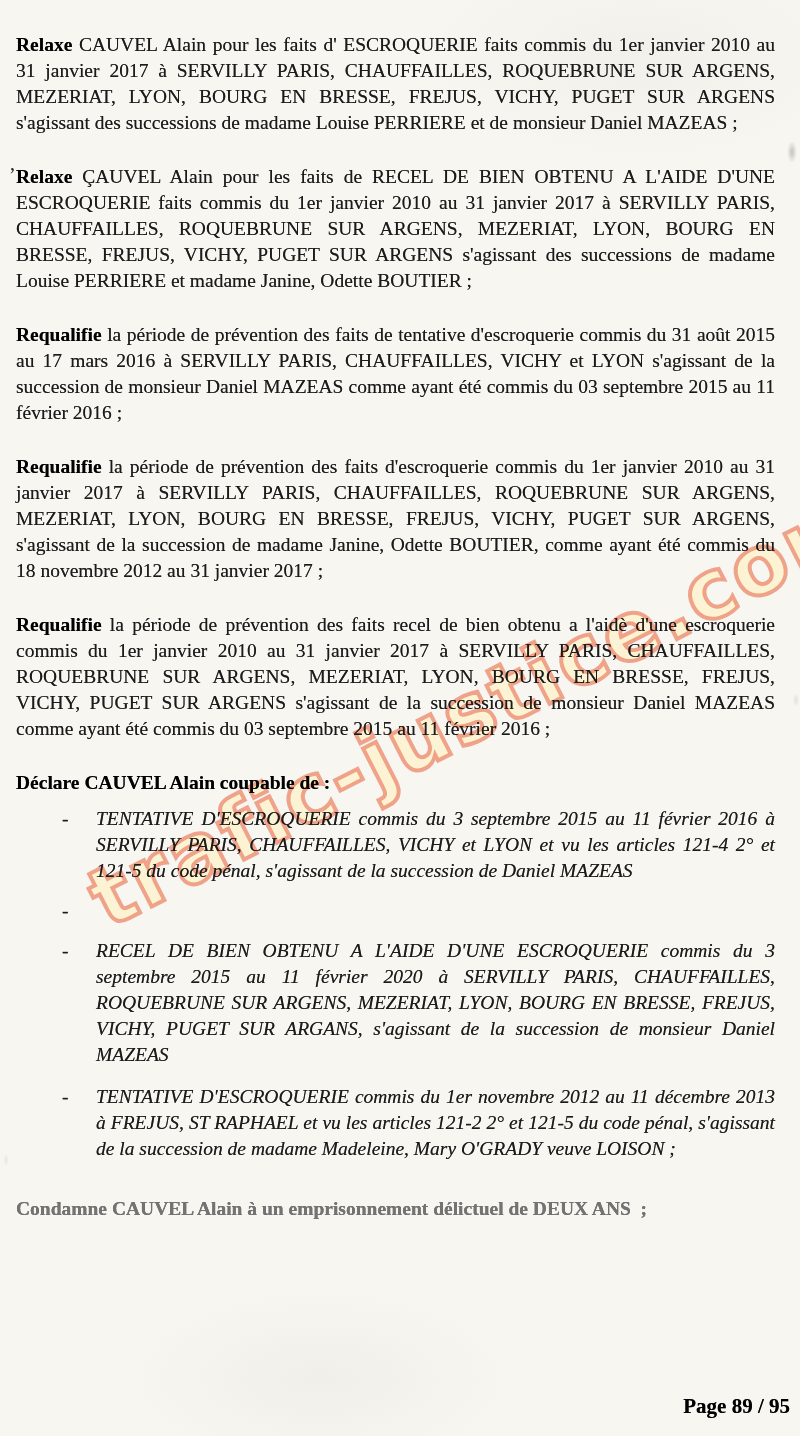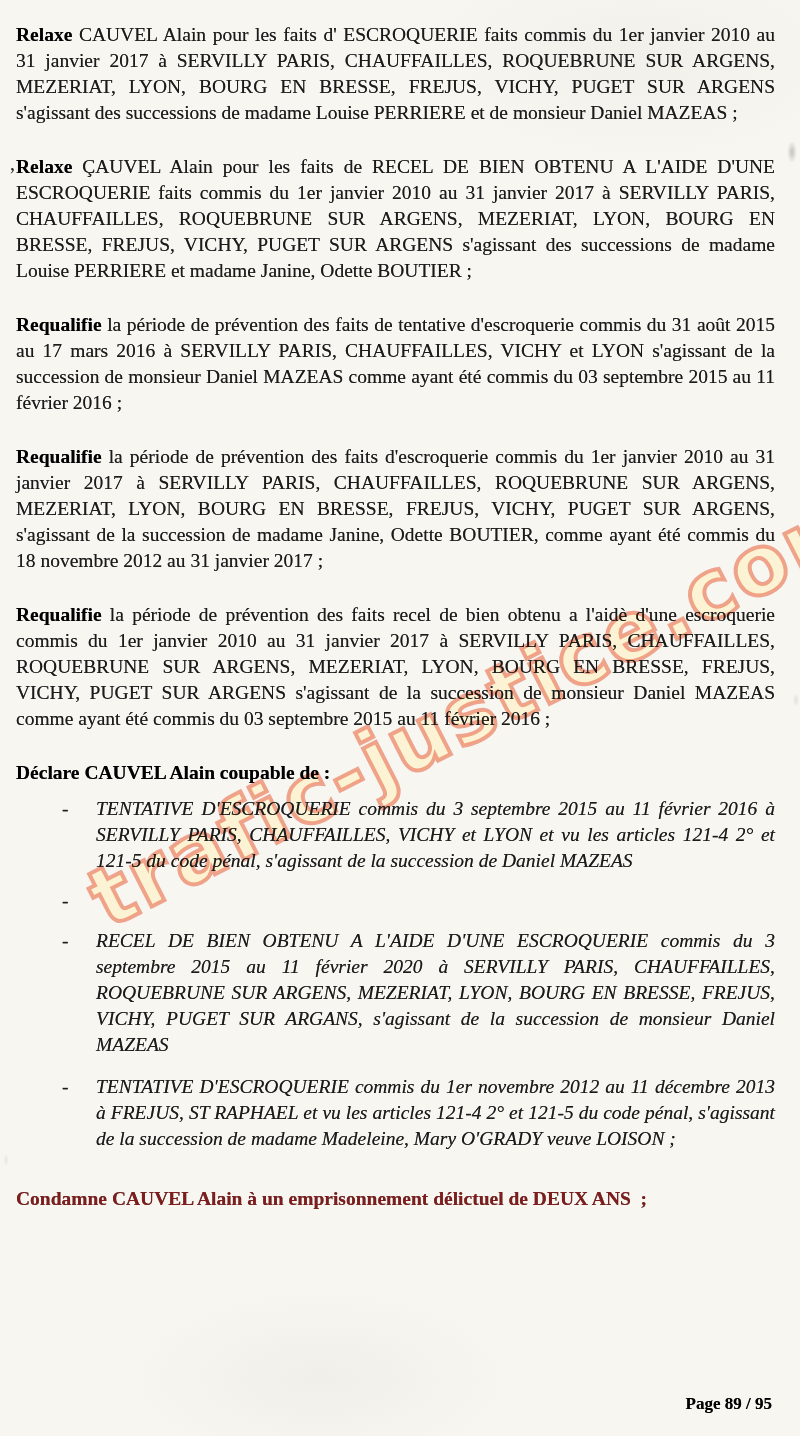--- a/index.html
+++ b/index.html
@@ -25,48 +25,48 @@
     font-family:"DejaVu Sans", sans-serif; font-weight:bold;
     font-size:82px; letter-spacing:3px; white-space:nowrap;
     color:rgba(253,242,208,0.85);
     -webkit-text-stroke:4px rgba(231,94,62,0.55);
     text-stroke:4px rgba(231,94,62,0.55);
   }
 
   
   .content {
     position:relative; z-index:2;
-    padding:22px 25px 0 16px;
+    padding:32px 25px 0 16px;
     font-size:19.5px; line-height:26px;
     text-shadow:0 0 0.5px rgba(0,0,0,0.6);
   }
   p.para {
     margin:0 0 28px 0;
     text-align:justify;
   }
   p.para b, .lead { font-weight:700; color:#000; }
   .declare-heading {
     font-weight:700; color:#000;
     margin:0 0 10px 0;
   }
   .bullet {
     display:flex; margin:0 0 14px 0; padding-left:46px;
   }
   .bullet .dash { flex:none; width:34px; }
   .bullet .btext { flex:1; text-align:justify;font-style:italic; }
   .bullet-gap-lg { margin-bottom:16px; }
   .condamne {
-    font-weight:700; color:#7f1d1d;
+    font-weight:700; color:#737373;
     margin:34px 0 0 0;
   }
   .footer-page {
     position:absolute; z-index:2;
-    right:28px; top:1394px;
+    right:10px; top:1394px;
     font-family:"Liberation Serif", serif;
-    font-weight:700; font-size:17px; color:#000;
+    font-weight:700; font-size:21px; color:#000;
     text-shadow:0 0 0.5px rgba(0,0,0,0.6);
   }
   .stray-comma {
     position:absolute; z-index:2;
     left:10px; top:152px;
     font-size:20px; color:#222;
   }
 </style>
 </head>
 <body>
@@ -100,21 +100,21 @@
       <span class="dash">-</span>
     </div>
 
     <div class="bullet bullet-gap-lg">
       <span class="dash">-</span>
       <span class="btext">RECEL DE BIEN OBTENU A L'AIDE D'UNE ESCROQUERIE commis du 3 septembre 2015 au 11 février 2020 à SERVILLY PARIS, CHAUFFAILLES, ROQUEBRUNE SUR ARGENS, MEZERIAT, LYON, BOURG EN BRESSE, FREJUS, VICHY, PUGET SUR ARGANS, s'agissant de la succession de monsieur Daniel MAZEAS</span>
     </div>
 
     <div class="bullet">
       <span class="dash">-</span>
-      <span class="btext">TENTATIVE D'ESCROQUERIE commis du 1er novembre 2012 au 11 décembre 2013 à FREJUS, ST RAPHAEL et vu les articles 121-4 2° et 121-5 du code pénal, s'agissant de la succession de madame Madeleine, Mary O'GRADY veuve LOISON ;</span>
+      <span class="btext">TENTATIVE D'ESCROQUERIE commis du 1er novembre 2012 au 11 décembre 2013 à FREJUS, ST RAPHAEL et vu les articles 121-2 2° et 121-5 du code pénal, s'agissant de la succession de madame Madeleine, Mary O'GRADY veuve LOISON ;</span>
     </div>
 
     <p class="condamne">Condamne CAUVEL Alain à un emprisonnement délictuel de DEUX ANS&nbsp; ;</p>
 
   </div>
 
   <div class="footer-page">Page 89 / 95</div>
 
 </div>
 

